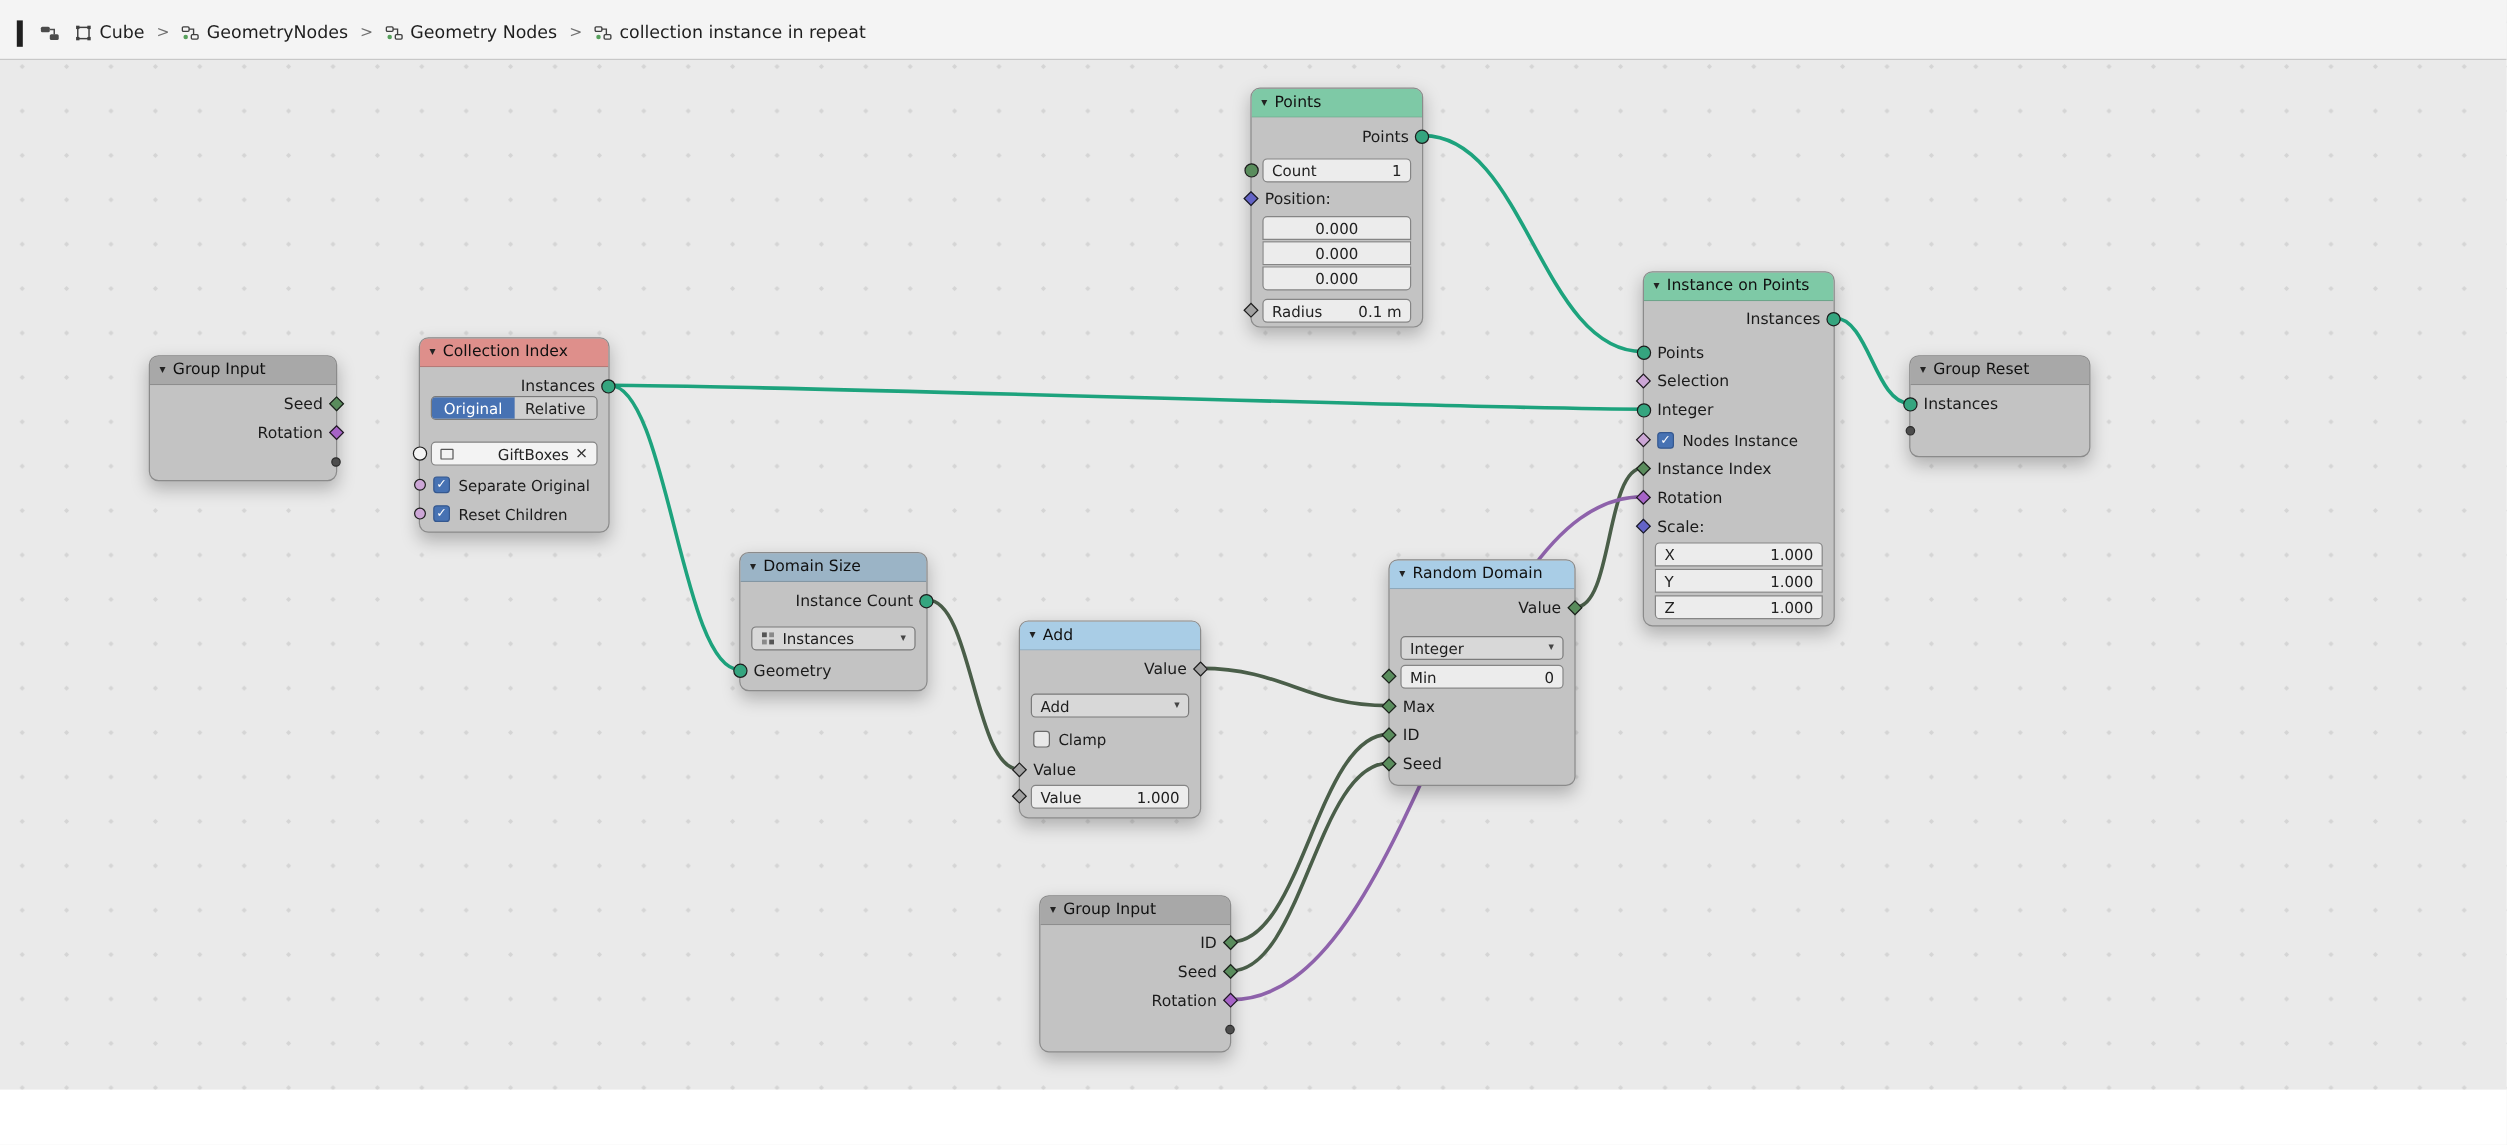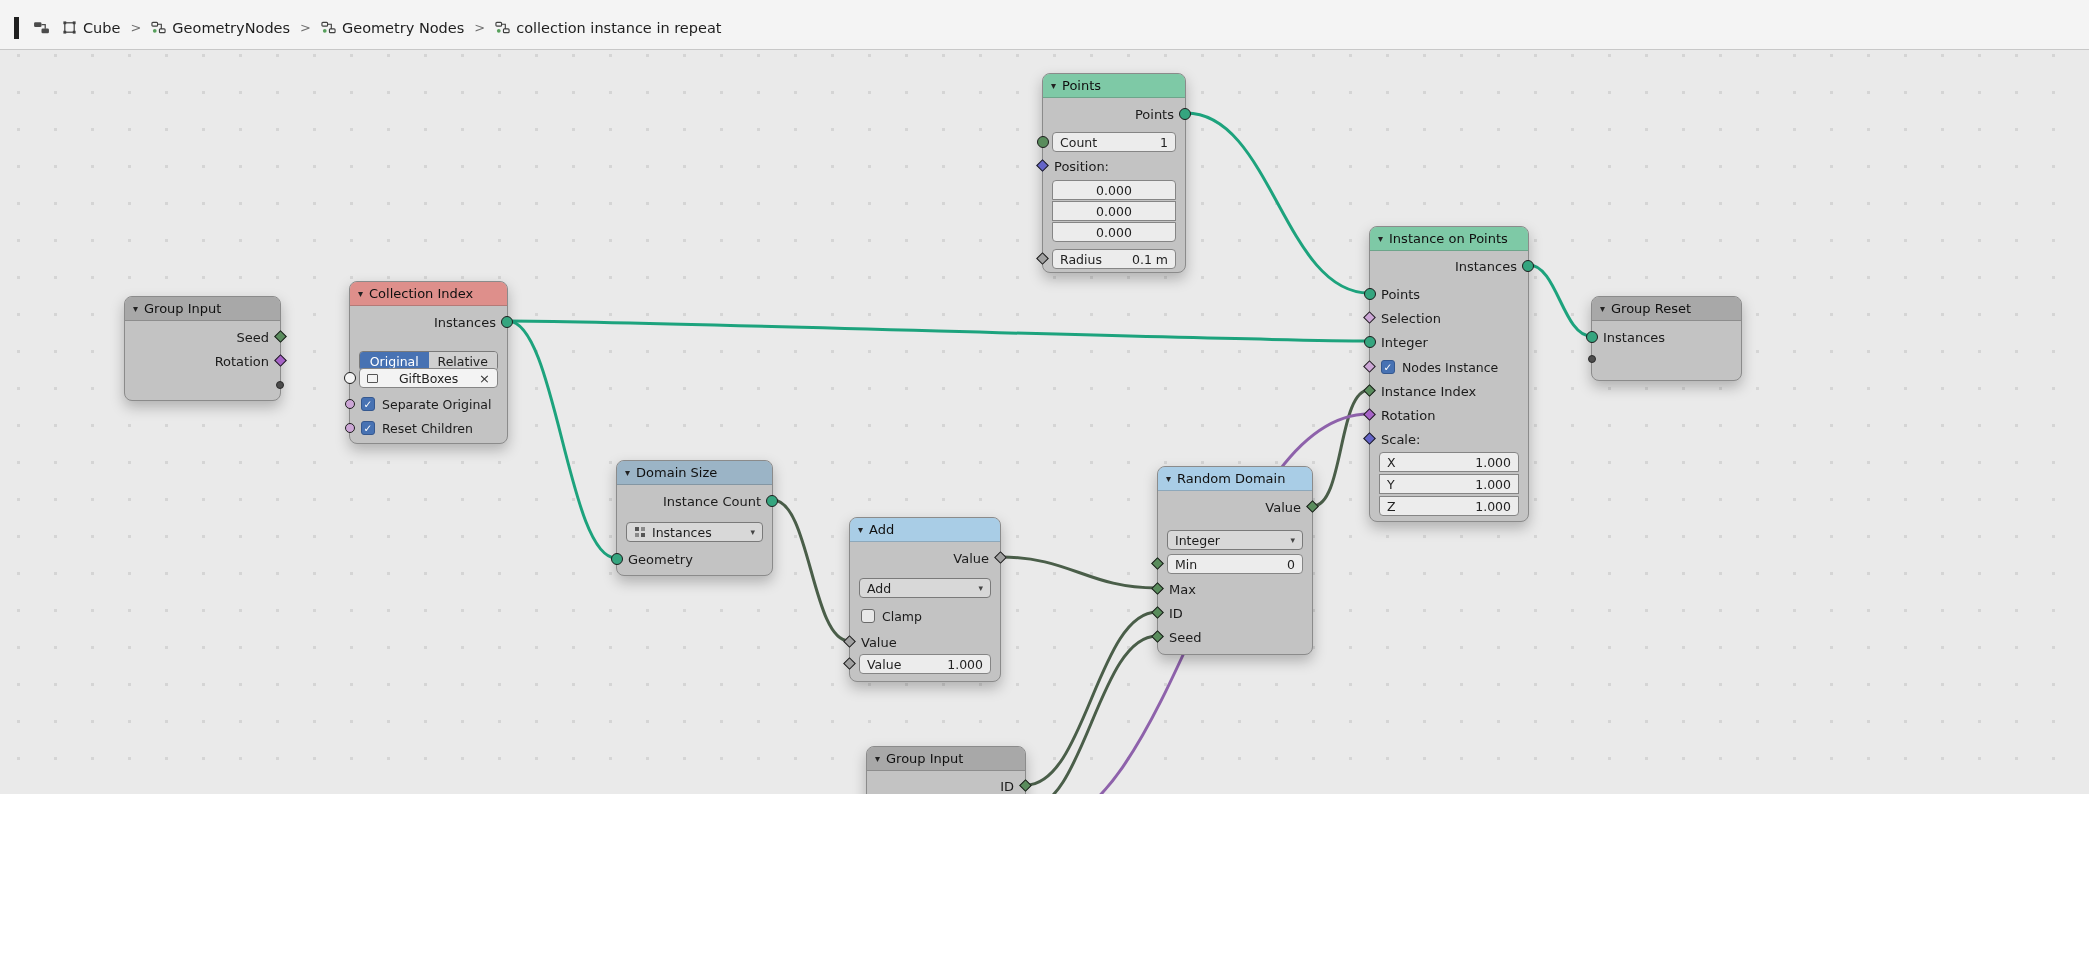--- a/index.html
+++ b/index.html
@@ -1,18 +1,18 @@
 <!DOCTYPE html>
 <html><head>
 <meta charset="utf-8">
 <style>
 *{margin:0;padding:0;box-sizing:border-box}
 html,body{width:2089px;height:954px;overflow:hidden}
 body{font-family:"DejaVu Sans","Liberation Sans",sans-serif}
-.stage{position:relative;width:2089px;height:794px;background-color:#eaeaea;
+.stage{position:relative;width:2089px;height:908px;background-color:#eaeaea;
   background-image:radial-gradient(circle,#d5d5d5 1.6px,transparent 1.9px);
   background-size:37px 37px;overflow:hidden}
 .topbar{position:absolute;top:0;left:0;right:0;height:50px;background:#f4f4f4;border-bottom:1px solid #c8c8c8;
   display:flex;align-items:center;gap:10px;padding:6px 14px 0;z-index:5}
 .win-edge{width:5px;height:22px;background:#1f1f1f;margin-right:2px}
 .editor-type{border:none;background:transparent;display:flex;align-items:center;cursor:pointer;padding:2px}
 .breadcrumb{display:flex;align-items:center;gap:10px;font-size:14.5px;color:#1e1e1e}
 .crumb{display:flex;align-items:center;gap:6px;cursor:pointer}
 .bc-sep{color:#6f6f6f;font-size:13px}
 .links{position:absolute;inset:0;z-index:1}
@@ -58,21 +58,21 @@
 .socket.right{right:-6px}
 .socket.diamond.left{left:-5px}
 .socket.diamond.right{right:-5px}
 .socket.virtual{width:8px;height:8px;border-radius:50%;background:#4c4c4c;border:1px solid #2c2c2c}
 .socket.virtual.right{right:-4px}
 .socket.virtual.left{left:-4px}
 .geo{background:#35a57f}.int{background:#598c5c}.bool{background:#cca6d6}.vec{background:#6363c7}
 .rot{background:#a663c7}.flt{background:#a1a1a1}.coll{background:#f4f4f4}
 .coll-icon{width:11px;height:9px;border:1.3px solid #555;border-radius:1px;flex:none;margin-right:5px}
 .clear{color:#333;font-size:13px;padding-left:5px;margin-left:auto;cursor:pointer}
-.f-lbl.grow{flex:1;text-align:center}
+.f-lbl.grow{flex:1;text-align:right}
 </style>
 </head>
 <body>
 
 <div class="stage">
 
   <header class="topbar">
     <span class="win-edge"></span>
     <button class="editor-type">
       <svg viewBox="0 0 16 16" width="17" height="17">
@@ -155,21 +155,21 @@
   </div>
 
   <div class="node" style="left:349px;top:281px;width:159px;height:163px">
     <div class="node-header hdr-col">
       <span class="chev">▾</span>
       <span class="node-title">Collection Index</span>
     </div>
     <div class="row out" style="top:28px">
       <span class="lbl">Instances</span>
     </div>
-    <div class="seg" style="top:69px">
+    <div class="seg" style="top:48px">
       <span class="active">Original</span>
       <span class="inactive">Relative</span>
     </div>
     <div class="field white" style="top:86px">
       <span class="coll-icon"></span>
       <span class="f-lbl grow">GiftBoxes</span>
       <span class="clear">×</span>
     </div>
     <div class="row" style="top:110px">
       <span class="checkbox checked">

